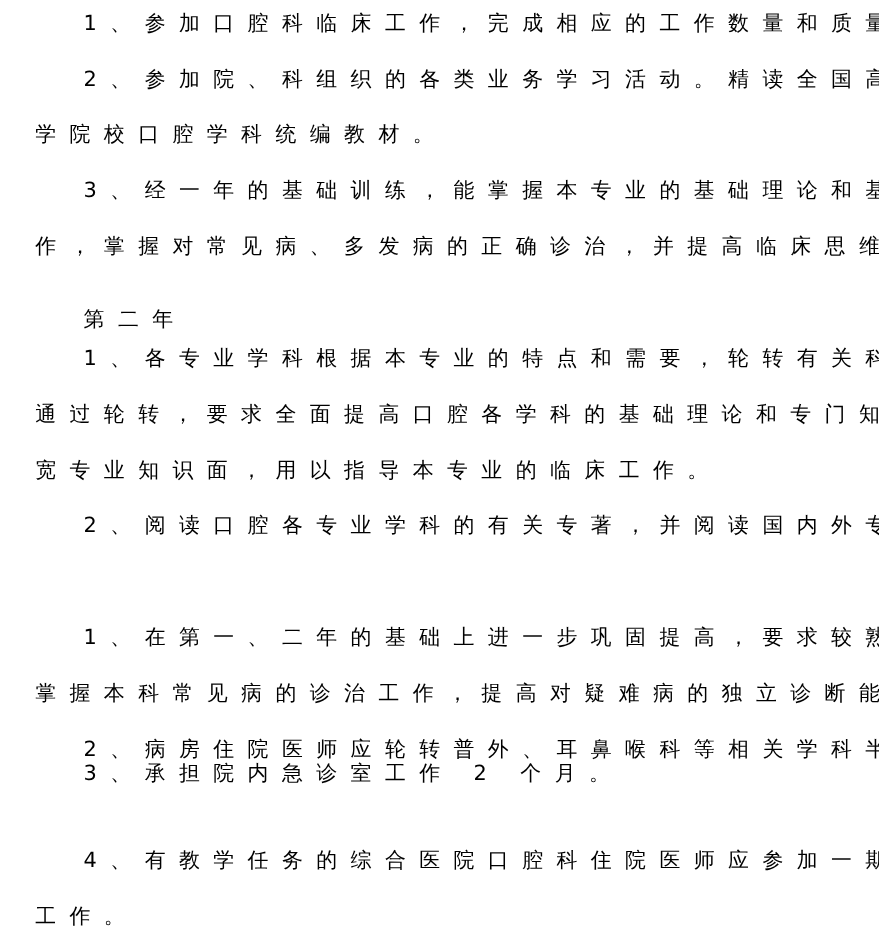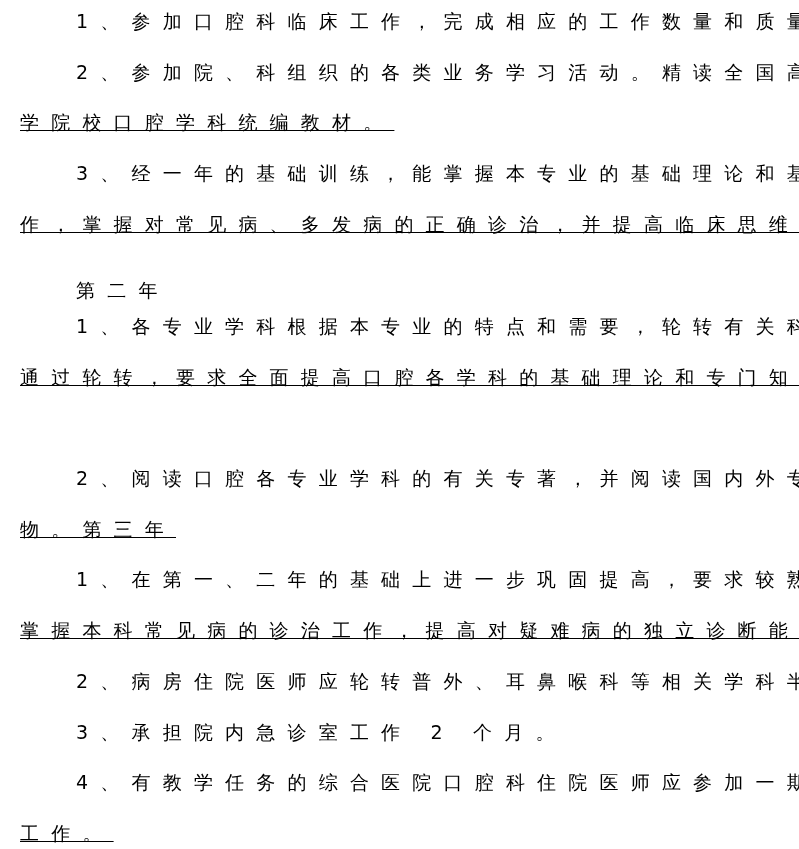--- a/index.html
+++ b/index.html
@@ -2,35 +2,35 @@
 <html><head>
 <meta charset="utf-8">
 <style>
   html, body { margin: 0; padding: 0; background: #ffffff; }
   body { width: 799px; height: 849px; position: relative; overflow: hidden;
          font-family: "DejaVu Sans", "Liberation Sans", sans-serif; color: #000; }
   .page { position: absolute; left: 0; top: 0; width: 799px; height: 849px; }
   .line { position: absolute; left: 0; height: 24px; line-height: 24px;
           font-size: 19px; letter-spacing: 12.2px; white-space: nowrap; }
   .indent { left: 76px; }
-  .flush { left: 20px; text-decoration: underline; }
+  .flush { left: 32px; }
 </style>
 </head>
 <body>
 
 <div class="page">
   <div class="line indent" style="top:9px">1、参加口腔科临床工作，完成相应的工作数量和质量要求。</div>
   <div class="line indent" style="top:60px">2、参加院、科组织的各类业务学习活动。精读全国高等医</div>
   <div class="line flush" style="top:110px">学院校口腔学科统编教材。</div>
   <div class="line indent" style="top:161px">3、经一年的基础训练，能掌握本专业的基础理论和基础操</div>
   <div class="line flush" style="top:212px">作，掌握对常见病、多发病的正确诊治，并提高临床思维能力。</div>
   <div class="line indent" style="top:278px">第二年</div>
   <div class="line indent" style="top:314px">1、各专业学科根据本专业的特点和需要，轮转有关科室。</div>
   <div class="line flush" style="top:365px">通过轮转，要求全面提高口腔各学科的基础理论和专门知识，拓</div>
+  <div class="line flush" style="top:416px">宽专业知识面，用以指导本专业的临床工作。</div>
   <div class="line indent" style="top:466px">2、阅读口腔各专业学科的有关专著，并阅读国内外专业刊</div>
-  <div class="line flush" style="top:517px">物。第三年</div>
   <div class="line indent" style="top:567px">1、在第一、二年的基础上进一步巩固提高，要求较熟悉地</div>
   <div class="line flush" style="top:618px">掌握本科常见病的诊治工作，提高对疑难病的独立诊断能力。</div>
   <div class="line indent" style="top:669px">2、病房住院医师应轮转普外、耳鼻喉科等相关学科半年。</div>
-  <div class="line indent" style="top:720px">3、承担院内急诊室工作 2 个月。</div>
+  <div class="line indent" style="top:691px">3、承担院内急诊室工作 2 个月。</div>
   <div class="line indent" style="top:770px">4、有教学任务的综合医院口腔科住院医师应参加一期教学</div>
   <div class="line flush" style="top:821px">工作。</div>
 </div>
 
 </body></html>

